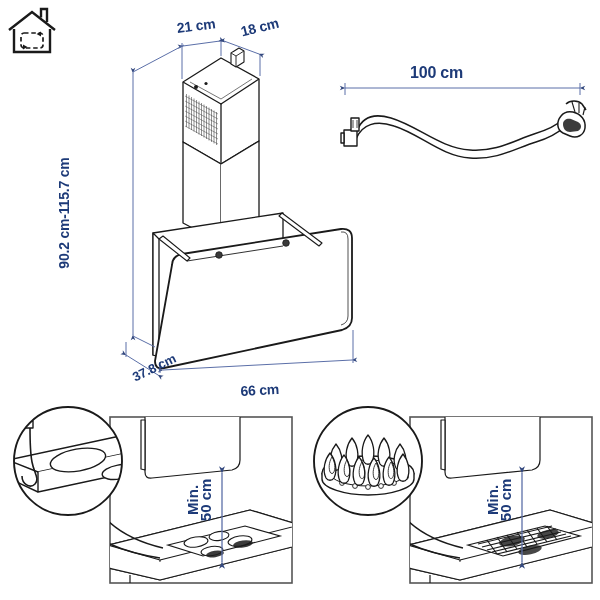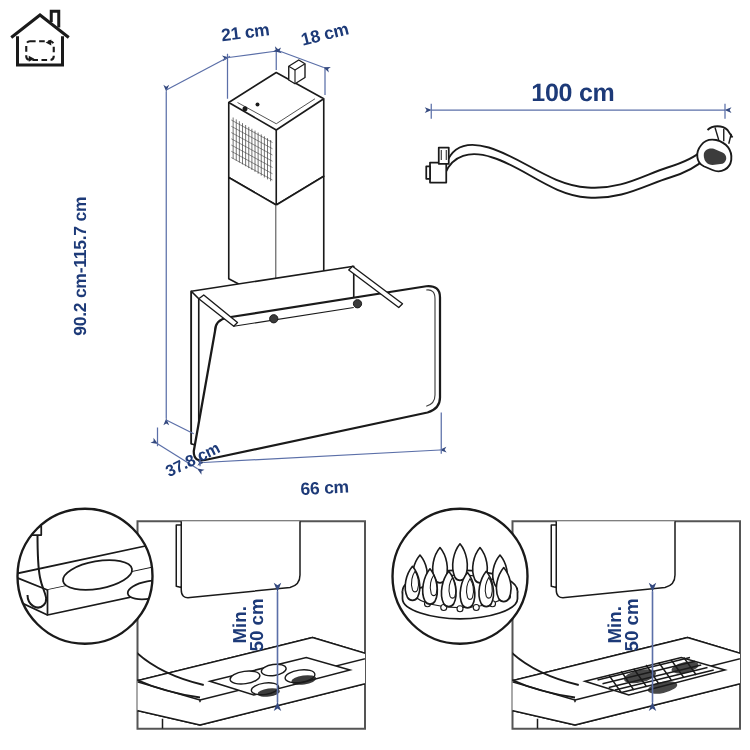--- a/index.html
+++ b/index.html
@@ -58,22 +58,22 @@
     transform: rotate(-3deg);
     transform-origin: left top;
   }
   #lbl-378 {
     left: 130px; top: 371px;
     font-size: 13px;
     transform: rotate(-26deg);
     transform-origin: left top;
   }
   #lbl-100 {
-    left: 425px; top: 64px;
-    font-size: 20px;
+    left: 410px; top: 64px;
+    font-size: 16px;
   }
   .minlabel {
     position: absolute;
     color: #1d3a78;
     font-weight: bold;
     font-size: 15px;
     line-height: 1.05;
     text-align: center;
     transform: rotate(-90deg);
     font-family: "Liberation Sans", sans-serif;

